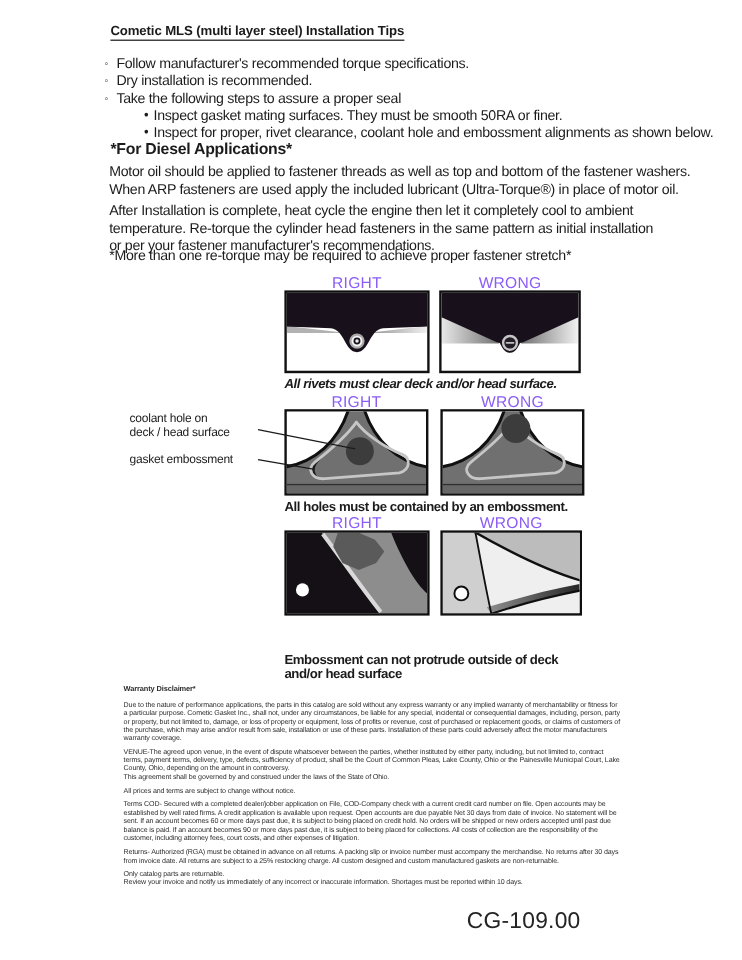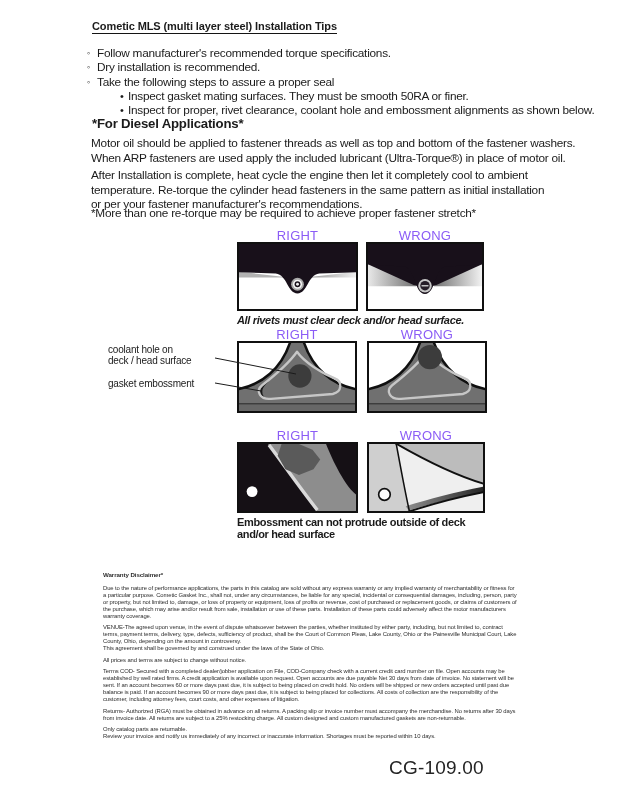--- a/index.html
+++ b/index.html
@@ -147,20 +147,21 @@
       <path d="M0,47 C24,43 44,26 53,0 L67,0 C76,26 96,43 120,47 V70 H0 Z" fill="#707070"></path>
       <path d="M-1,47.5 C24,43 44,26 53,-1" stroke="#101010" stroke-width="2.6" fill="none"></path>
       <path d="M121,47.5 C96,43 76,26 67,-1" stroke="#101010" stroke-width="2.6" fill="none"></path>
       <path d="M60,9 C67,19 85,31 99,36.5 C107,39.5 107,50 97,52.5 L33,57.5 C22,58.5 16.5,49.5 24,43.5 C38,32.5 53,19 60,9 Z" fill="none" stroke="#c6c6c6" stroke-width="2.4" stroke-linejoin="round"></path>
       <circle cx="63" cy="14.5" r="12.5" fill="#3c3c3c"></circle>
       <rect x="0" y="62" width="120" height="1.4" fill="#2f2f2f"></rect>
       <rect x="0" y="63.4" width="120" height="6.6" fill="#676767"></rect>
     </svg>
   </div>
 
+  <div class="dg-caption" style="left:237px; top:417px;">All holes must be contained by an embossment.</div>
 
   <div class="dg-label" style="left:237px; top:428px; width:121px;">RIGHT</div>
   <div class="dg-label" style="left:367px; top:428px; width:118px;">WRONG</div>
 
   <div class="dg-box" style="left:237px; top:442px; width:121px; height:71px;">
     <svg viewBox="0 0 121 69" preserveAspectRatio="none">
       <rect width="121" height="69" fill="#151015"></rect>
       <path d="M30,0 L90,0 C100,25 112,45 121,52 L121,69 L80,69 C60,42 42,16 30,0 Z" fill="#8d8d8d"></path>
       <path d="M31,1 C44,18 62,44 81,68" stroke="#d9d9d9" stroke-width="3.5" fill="none"></path>
       <polygon points="44,0 62,0 76,6 84,16 77,26 62,32 48,26 40,12" fill="#5a5a5a"></polygon>
@@ -180,21 +181,21 @@
       <path d="M28,0 H118 V41 C88,32 55,15 28,0 Z" fill="#bcbcbc"></path>
       <path d="M41,69 L0,69 L0,0 L28,0 C33,25 36,48 41,69 Z" fill="#cfcfcf"></path>
       <path d="M41,68.5 C66,61 93,54.5 118,50 L118,44 C90,49 62,57 38,64 Z" fill="url(#r3w-g)"></path>
       <path d="M27,-1 C55,15 88,32 119,41" stroke="#101010" stroke-width="2" fill="none"></path>
       <path d="M28,-1 C33,25 37,48 42,70" stroke="#101010" stroke-width="1.6" fill="none"></path>
       <path d="M40,70 C66,61.5 93,54.5 119,49.5" stroke="#101010" stroke-width="2" fill="none"></path>
       <circle cx="16" cy="52" r="6" fill="#fdfdfd" stroke="#101010" stroke-width="1.7"></circle>
     </svg>
   </div>
 
-  <div class="dg-caption" style="left:237px; top:516px;">Embossment can not protrude outside of deck
+  <div class="dg-caption" style="left:237px; top:544px;">Embossment can not protrude outside of deck
 and/or head surface</div>
 
   <svg class="overlay">
     <line x1="215" y1="358" x2="296" y2="374" stroke="#1b1b1b" stroke-width="1"></line>
     <line x1="215" y1="383" x2="261" y2="391" stroke="#1b1b1b" stroke-width="1"></line>
   </svg>
 
   <div class="disclaimer">
     <div class="dh">Warranty Disclaimer*</div>
     <p>Due to the nature of performance applications, the parts in this catalog are sold without any express warranty or any implied warranty of merchantability or fitness for a particular purpose.  Cometic Gasket Inc., shall not, under any circumstances, be liable for any special, incidental or consequential damages, including, person, party or property, but not limited to, damage, or loss of property or equipment, loss of profits or revenue, cost of purchased or replacement goods, or claims of customers of the purchase, which may arise and/or result from sale, installation or use of these parts.  Installation of these parts could adversely affect the motor manufacturers warranty coverage.</p>

